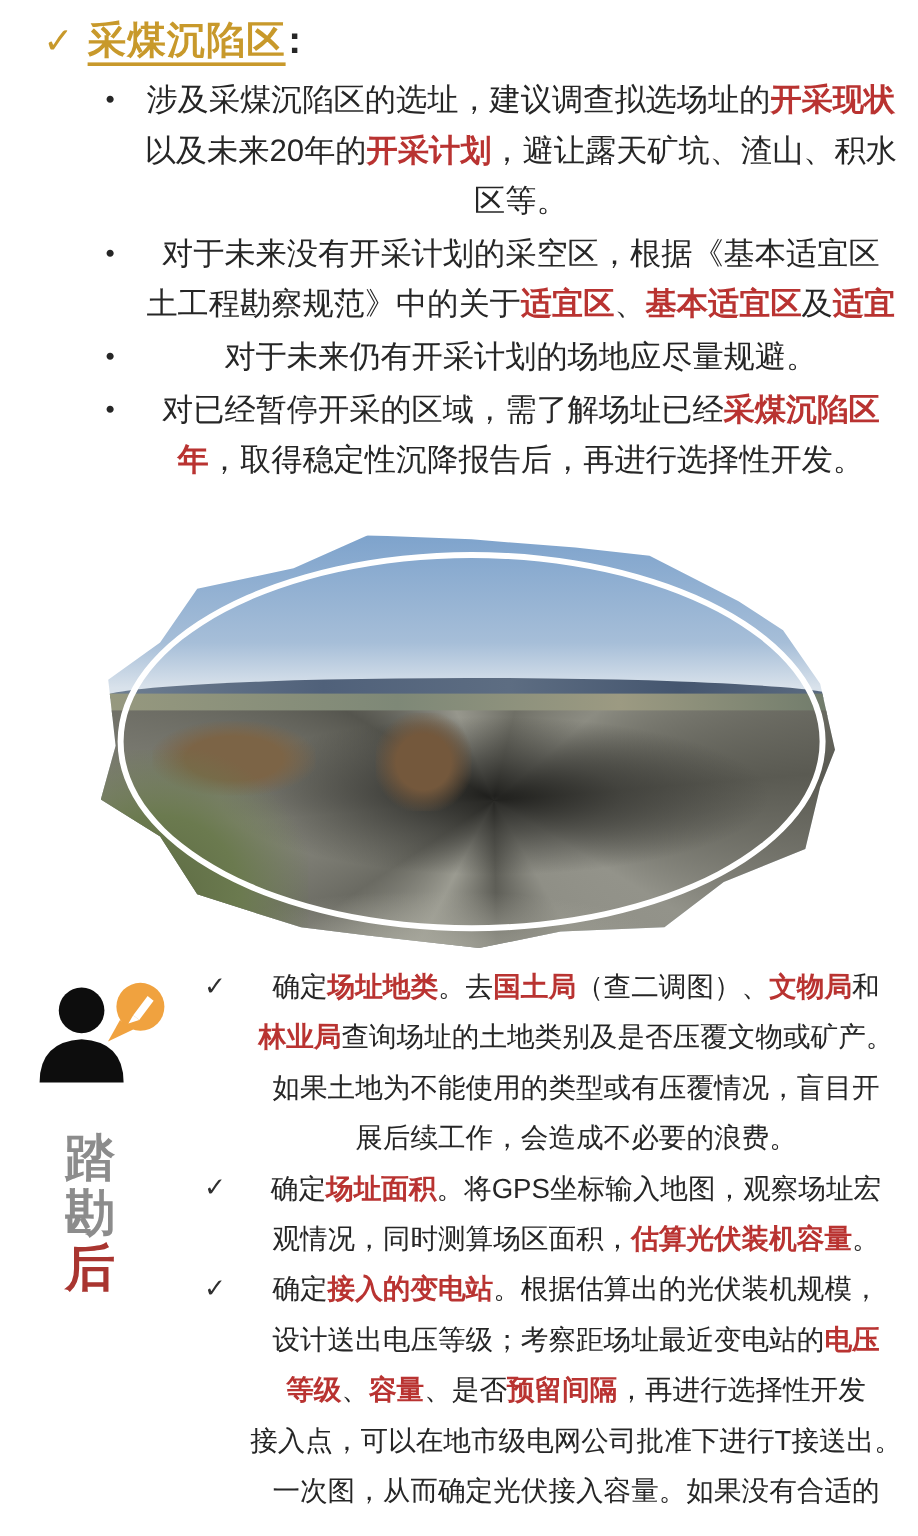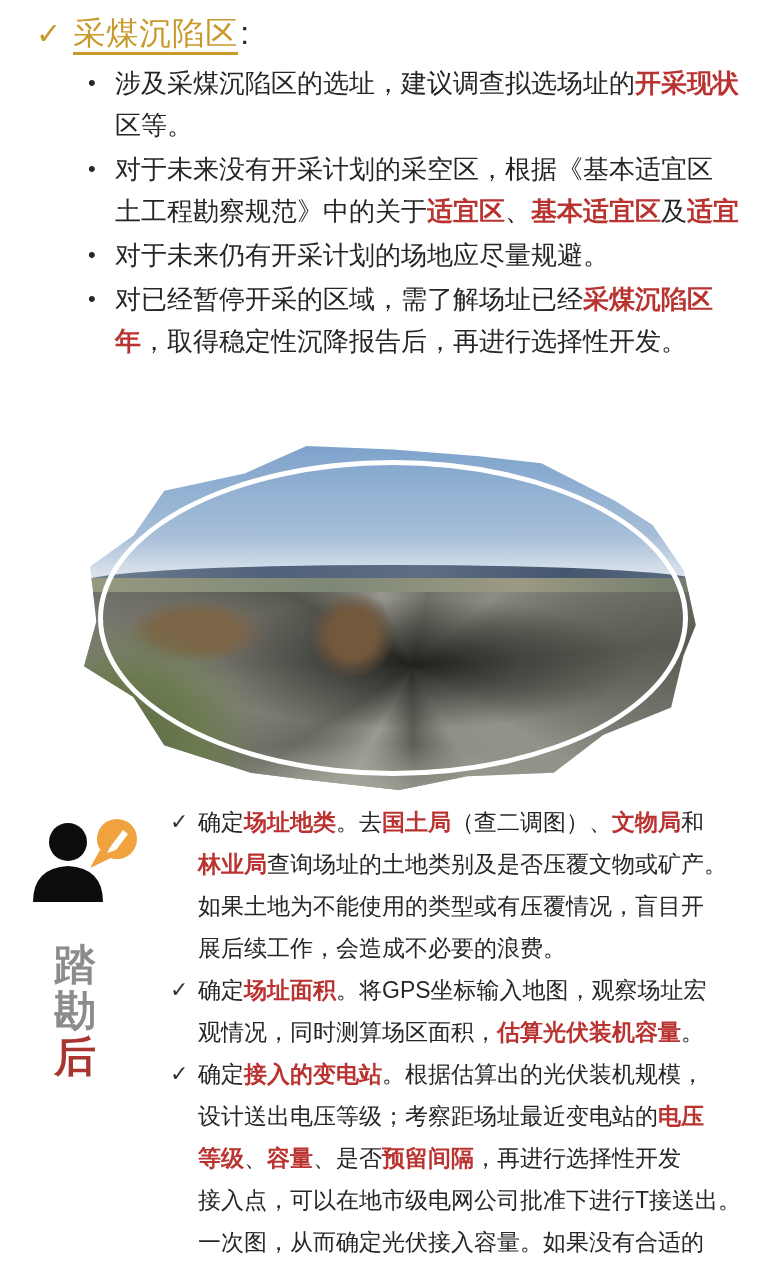--- a/index.html
+++ b/index.html
@@ -1,29 +1,29 @@
 <!DOCTYPE html>
 <html><head>
 <meta charset="utf-8">
 <style>
   html,body{margin:0;padding:0;}
   body{
     width:765px;height:1280px;background:#ffffff;position:relative;
     font-family:"Liberation Sans","DejaVu Sans",sans-serif;color:#262626;overflow:hidden;
   }
   
-  .title-row{position:absolute;left:36px;top:12px;font-size:32px;font-weight:normal;white-space:nowrap;}
+  .title-row{position:absolute;left:36px;top:12px;font-size:32px;font-weight:bold;white-space:nowrap;}
   .check-gold{color:#c8992b;margin-right:12px;font-size:30px;}
   .title-text{color:#c8992b;border-bottom:3px solid #c8992b;padding-bottom:1px;letter-spacing:1px;}
   .title-colon{color:#262626;margin-left:2px;}
   
   #top-bullets{position:absolute;left:88px;top:62px;width:665px;font-size:26px;line-height:42px;}
   .bullet{position:relative;padding-left:27px;margin-bottom:2px;}
   .dot{position:absolute;left:0;top:0;font-size:22px;color:#262626;}
-  .line{white-space:nowrap;}
+  .line{white-space:nowrap;text-align:center;}
   .em{color:#b93331;font-weight:bold;}
   
   #photo{
     position:absolute;left:84px;top:446px;width:618px;height:344px;
     clip-path:polygon(99% 52%,97% 36%,92% 23%,86% 16%,74% 5%,64% 3%,50% 1%,36% 0%,26% 8%,13% 13%,8% 26%,1% 35%,2% 51%,0% 64%,8% 73%,13% 87%,27% 95%,36% 97%,51% 100%,62% 96%,76% 95%,84% 84%,95% 76%,97% 61%);
   }
   #photo .layer{position:absolute;inset:0;}
   .sky{background:linear-gradient(#7ea3cc 0%,#a6bed8 26%,#d9e2eb 37%,#d9e2eb 40%);}
   .hills{position:absolute;left:0;right:0;top:34.5%;height:5%;
     background:linear-gradient(90deg,#708092 0%,#50617a 30%,#5d6d82 55%,#45566f 78%,#5d6d82 100%);
@@ -56,20 +56,21 @@
 <body>
 
 <div class="title-row">
   <span class="check-gold">✓</span><span class="title-text">采煤沉陷区</span><span class="title-colon">:</span>
 </div>
 
 <div id="top-bullets">
     <div class="bullet">
       <span class="dot">•</span>
       <div class="line"><span class="seg">涉及采煤沉陷区的选址，建议调查拟选场址的</span><span class="em">开采现状</span></div>
+      <div class="line"><span class="seg">以及未来20年的</span><span class="em">开采计划</span><span class="seg">，避让露天矿坑、渣山、积水</span></div>
       <div class="line"><span class="seg">区等。</span></div>
     </div>
     <div class="bullet">
       <span class="dot">•</span>
       <div class="line"><span class="seg">对于未来没有开采计划的采空区，根据《基本适宜区</span></div>
       <div class="line"><span class="seg">土工程勘察规范》中的关于</span><span class="em">适宜区</span><span class="seg">、</span><span class="em">基本适宜区</span><span class="seg">及</span><span class="em">适宜</span></div>
     </div>
     <div class="bullet">
       <span class="dot">•</span>
       <div class="line"><span class="seg">对于未来仍有开采计划的场地应尽量规避。</span></div>

